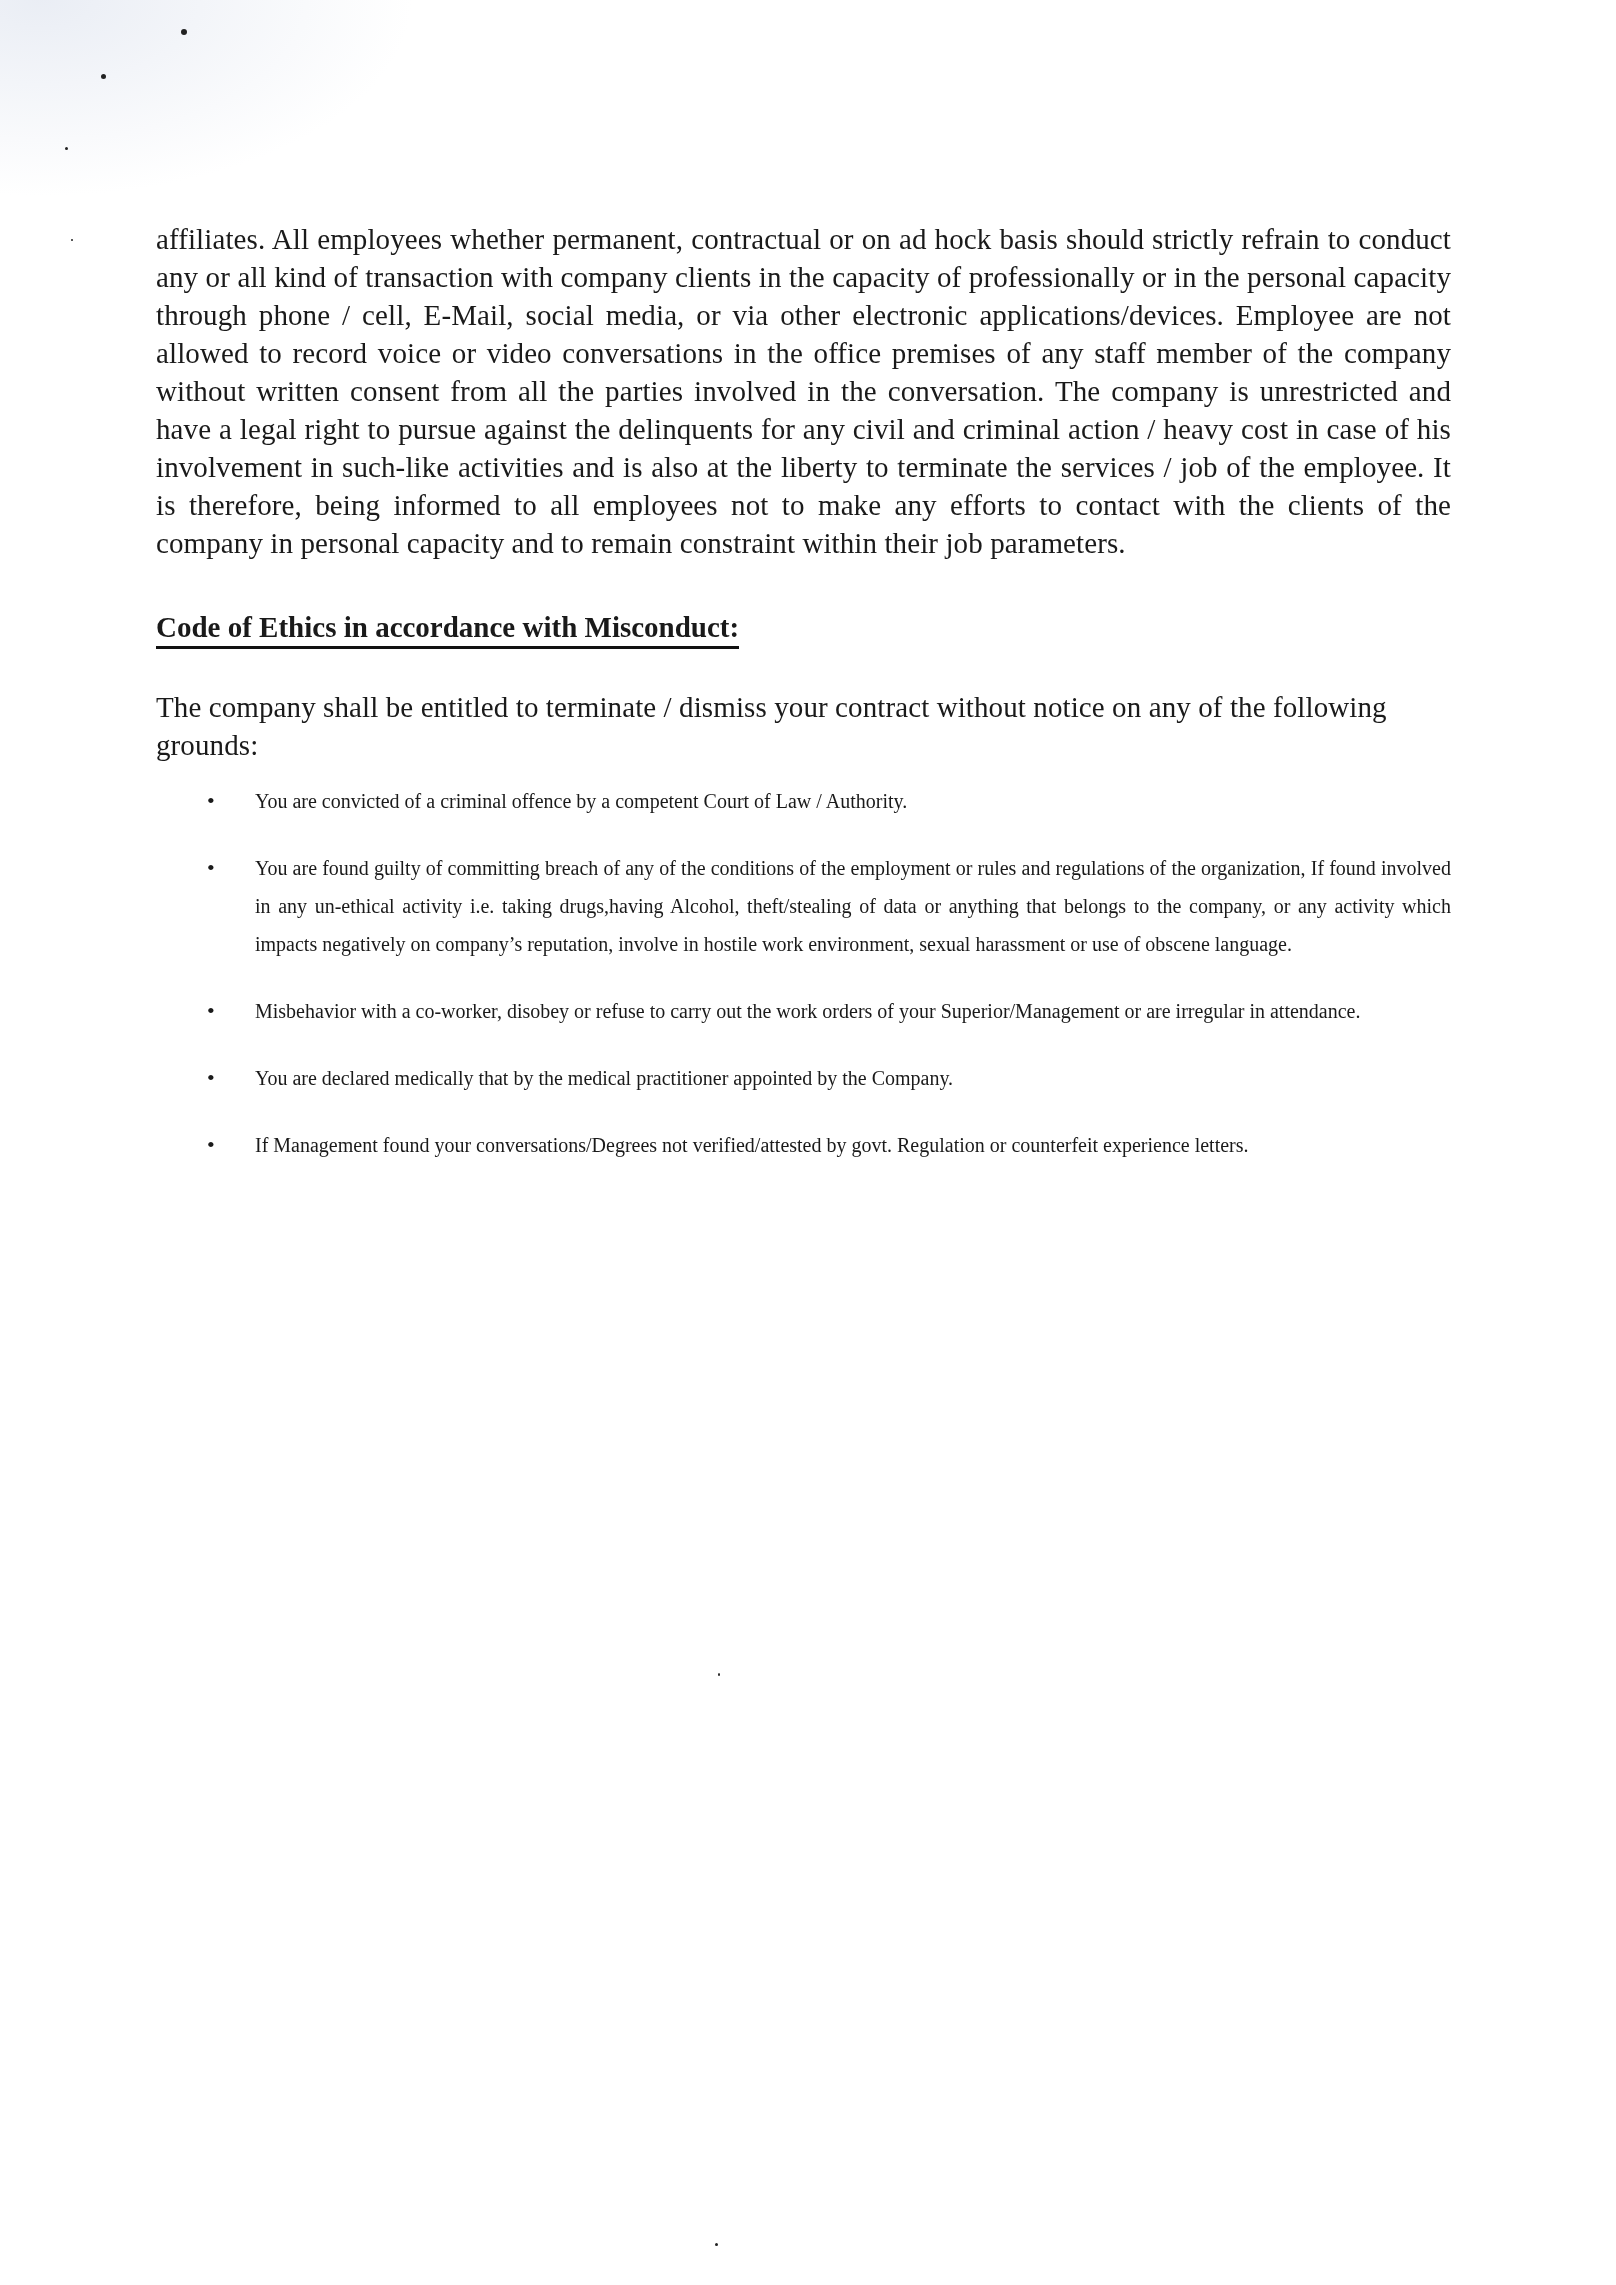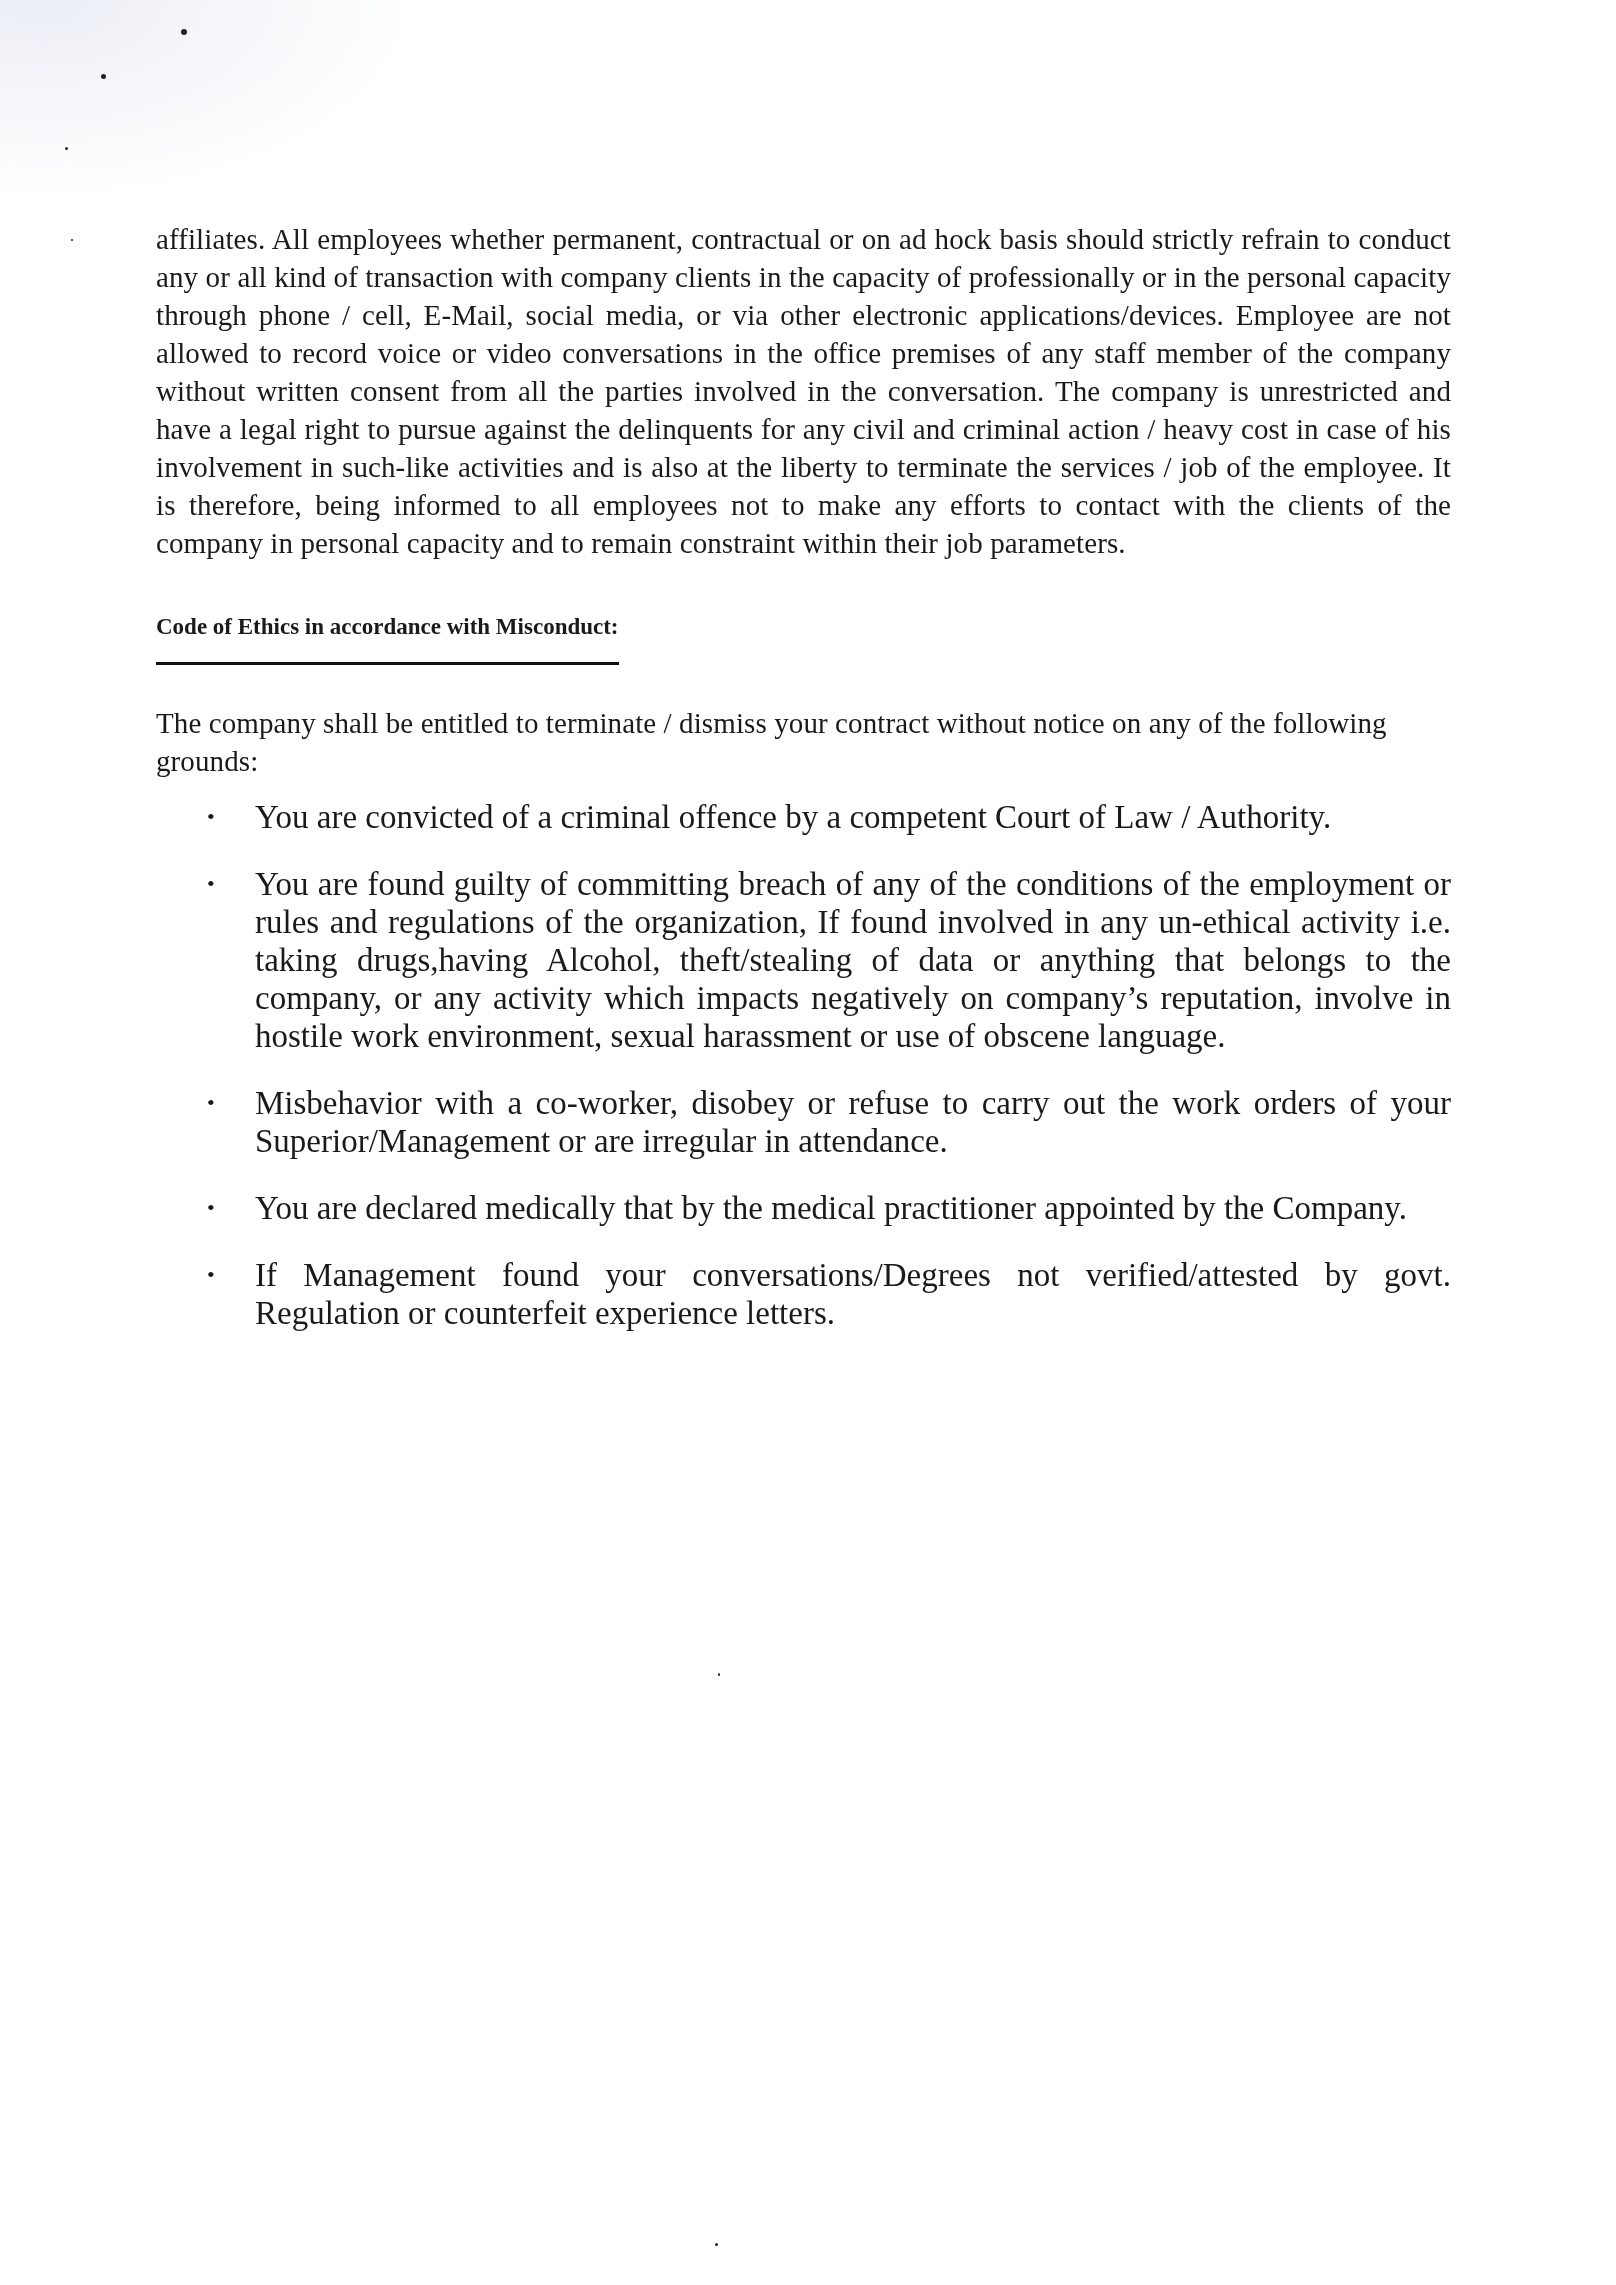--- a/index.html
+++ b/index.html
@@ -36,26 +36,26 @@
     }
     .para {
       font-size: 29px;
       line-height: 38px;
       text-align: justify;
       margin: 0;
       letter-spacing: 0.1px;
     }
     .heading {
       margin: 46px 0 0 0;
-      font-size: 23px;
+      font-size: 29px;
       font-weight: bold;
       line-height: 38px;
       display: inline-block;
       border-bottom: 3px solid #111;
-      padding-bottom: 16px;
+      padding-bottom: 0;
     }
     .intro {
       margin-top: 39px;
       text-align: left;
     }
     ul.grounds {
       list-style: none;
       margin: 18px 0 0 0;
       padding: 0;
     }
@@ -66,21 +66,21 @@
     }
     .bullet {
       position: absolute;
       left: 51px;
       top: 0;
       font-size: 22px;
       line-height: 38px;
     }
     .item-text {
       display: block;
-      font-size: 33px;
+      font-size: 20px;
       line-height: 38px;
       text-align: justify;
     }
     .item-text.short { text-align: left; }
   </style>
 </head>
 <body>
 
 <div class="scan-shade"></div>
 <div class="speck" style="left:181px;top:29px;width:6px;height:6px;"></div>

